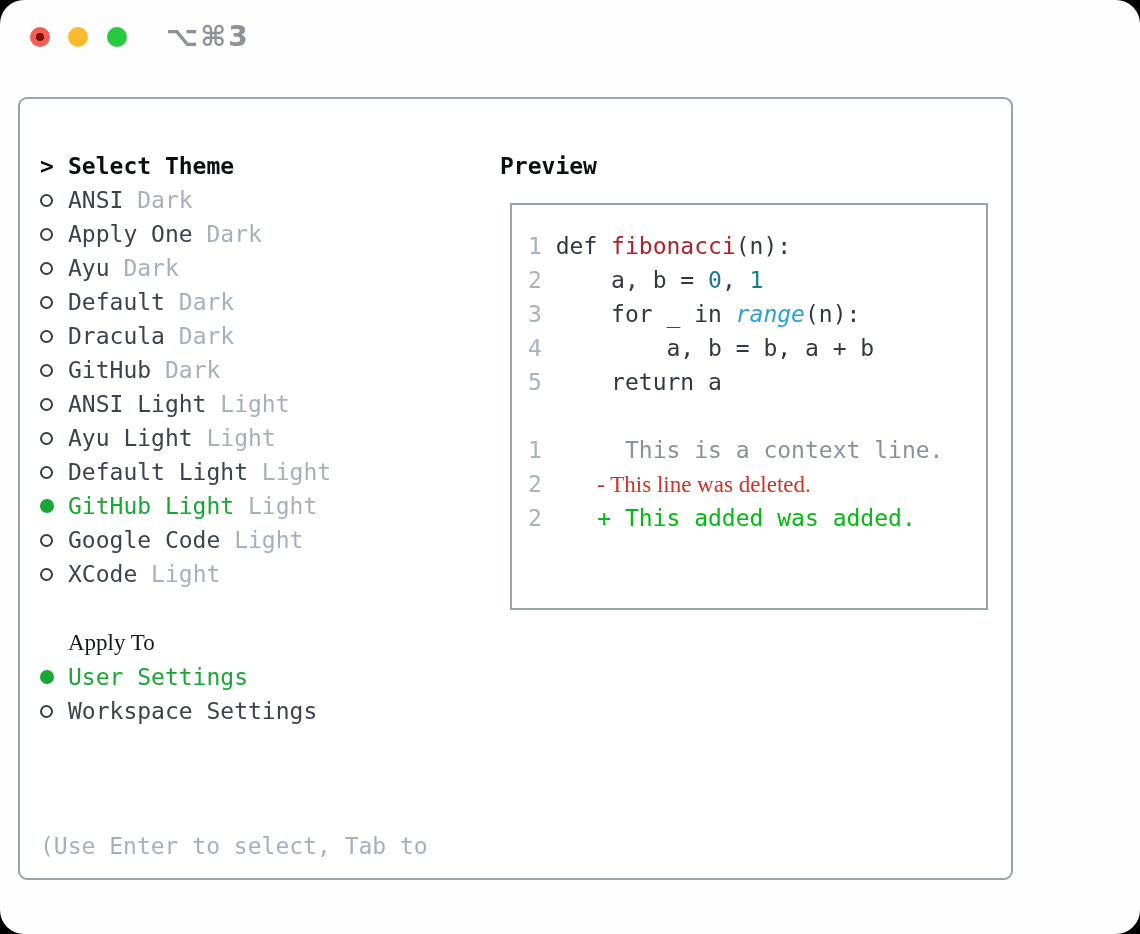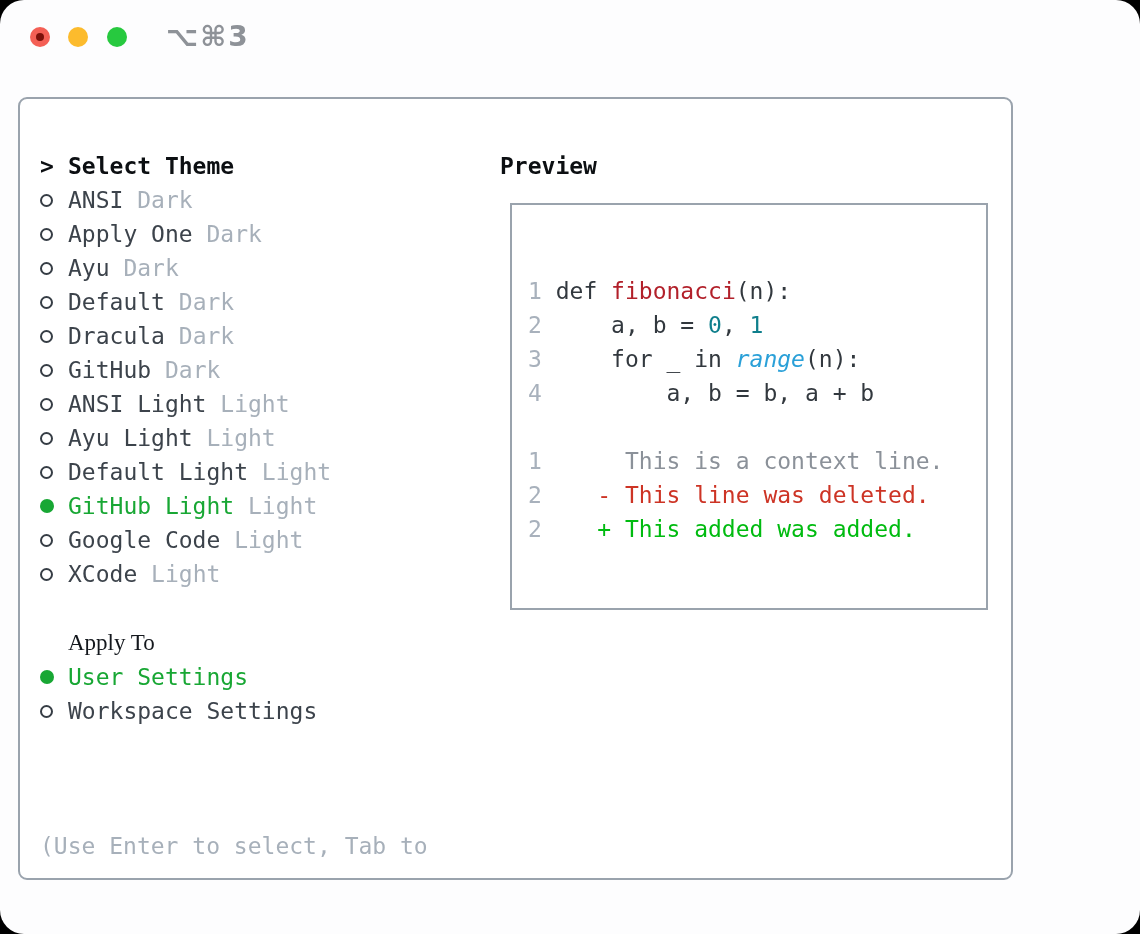--- a/index.html
+++ b/index.html
@@ -51,29 +51,29 @@
   .opt-label.sel{color:var(--green);}
   .hint{position:absolute;left:20px;top:662px;font-size:23px;line-height:34px;
     color:var(--muted);white-space:pre;}
   
   .preview-title{position:absolute;left:480px;top:50px;height:34px;display:flex;
     align-items:center;font-size:23px;font-weight:bold;color:var(--title);text-align:right;}
   .preview-box{
     position:absolute;left:490px;top:104px;width:478px;height:407px;
     border:2px solid var(--border);background:#fff;
   }
-  .code{padding:69px 16px;font-size:23px;line-height:34px;}
+  .code{padding:24px 16px;font-size:23px;line-height:34px;}
   .code-line{height:34px;white-space:pre;color:var(--dark);}
   .t-num{color:var(--lnum);}
   .t-plain{color:var(--dark);}
   .t-kw{color:var(--kw);}
   .t-lit{color:var(--lit);}
   .t-fn{color:var(--fn);font-style:italic;}
   .t-ctx{color:var(--ctx);}
-  .t-del{color:var(--del);}
+  .t-del{color:var(--del);font-family:Liberation Serif, serif;}
   .t-add{color:var(--add);}
 </style>
 </head>
 <body>
 
 <div class="window">
 
   <div class="titlebar">
     <span class="tl red"></span>
     <span class="tl yellow"></span>
@@ -175,20 +175,21 @@
     </div>
 
     <div class="preview-title">Preview</div>
 
     <div class="preview-box">
       <div class="code" id="code-block">
           <div class="code-line"><span class="t-num">1</span><span class="t-plain"> def </span><span class="t-kw">fibonacci</span><span class="t-plain">(n):</span></div>
           <div class="code-line"><span class="t-num">2</span><span class="t-plain">     a, b = </span><span class="t-lit">0</span><span class="t-plain">, </span><span class="t-lit">1</span></div>
           <div class="code-line"><span class="t-num">3</span><span class="t-plain">     for _ in </span><span class="t-fn">range</span><span class="t-plain">(n):</span></div>
           <div class="code-line"><span class="t-num">4</span><span class="t-plain">         a, b = b, a + b</span></div>
+          <div class="code-line"><span class="t-num">5</span><span class="t-plain">     return a</span></div>
           <div class="code-line"></div>
           <div class="code-line"><span class="t-num">1</span><span class="t-ctx">      This is a context line.</span></div>
           <div class="code-line"><span class="t-num">2</span><span class="t-plain">    </span><span class="t-del">- This line was deleted.</span></div>
           <div class="code-line"><span class="t-num">2</span><span class="t-plain">    </span><span class="t-add">+ This added was added.</span></div>
         </div>
     </div>
 
   </div>
 </div>
 

